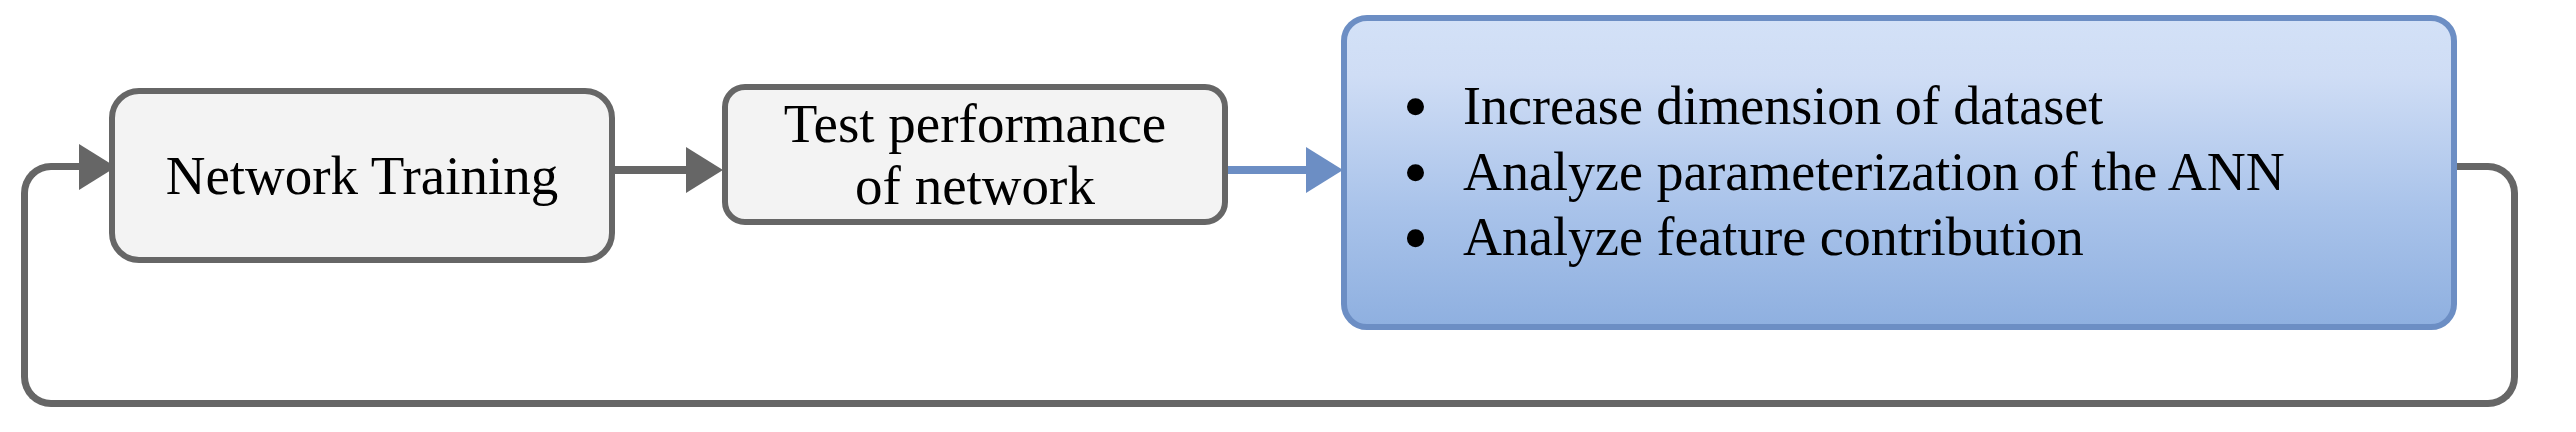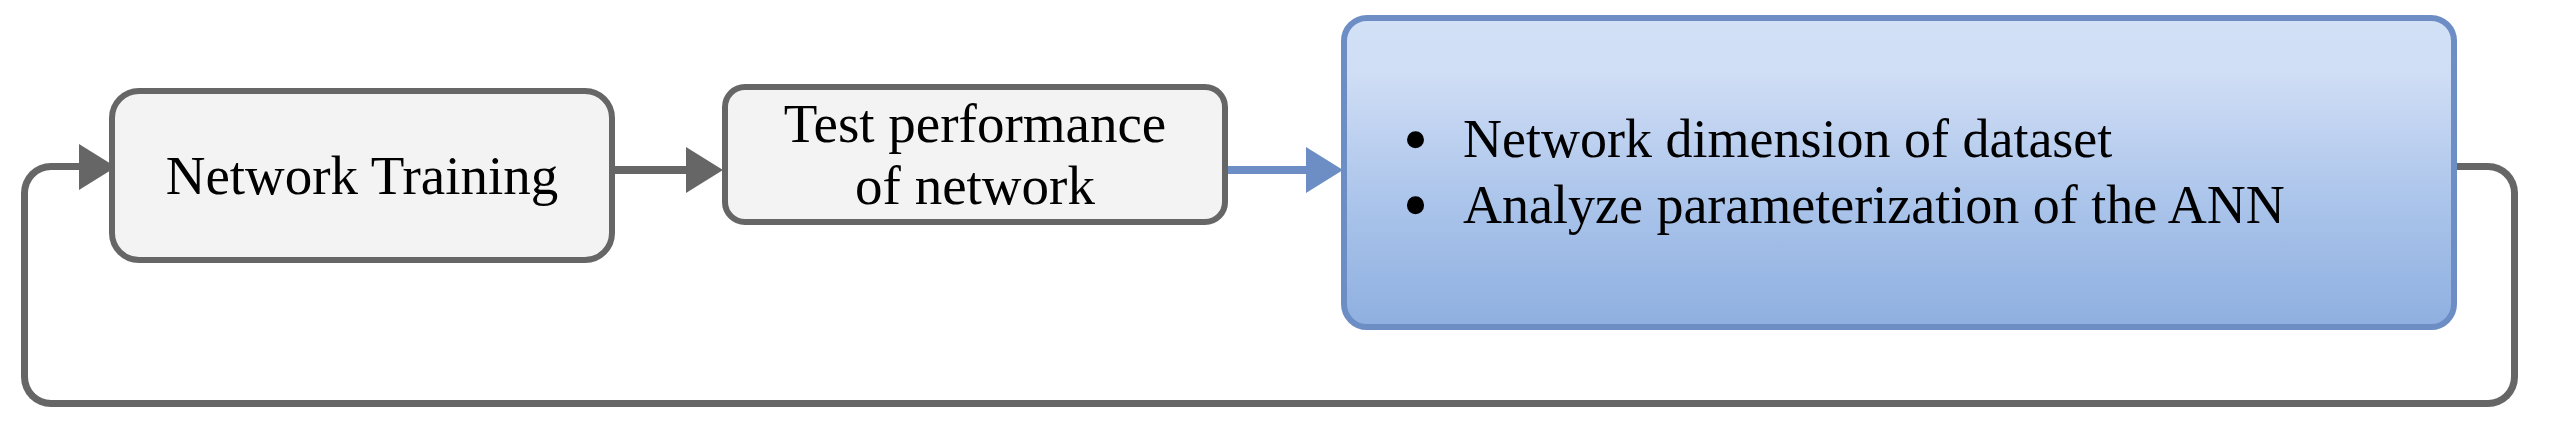--- a/index.html
+++ b/index.html
@@ -163,23 +163,27 @@
 of network</span>
   </div>
 
   <div class="conn-line blue" style="left:1226px; top:166px; width:88px; height:7.9px;"></div>
   <div class="arrow-head right-blue" style="left:1306px; top:147px;"></div>
 
   <div id="box-actions">
     <ul id="actions-list">
       <li>
         <span class="bullet-dot"></span>
-        <span>Network dimension of dataset</span>
+        <span>Increase dimension of dataset</span>
       </li>
       <li>
         <span class="bullet-dot"></span>
         <span>Analyze parameterization of the ANN</span>
+      </li>
+      <li>
+        <span class="bullet-dot"></span>
+        <span>Analyze feature contribution</span>
       </li>
     </ul>
   </div>
 
 </div>
 
 
 </body></html>

